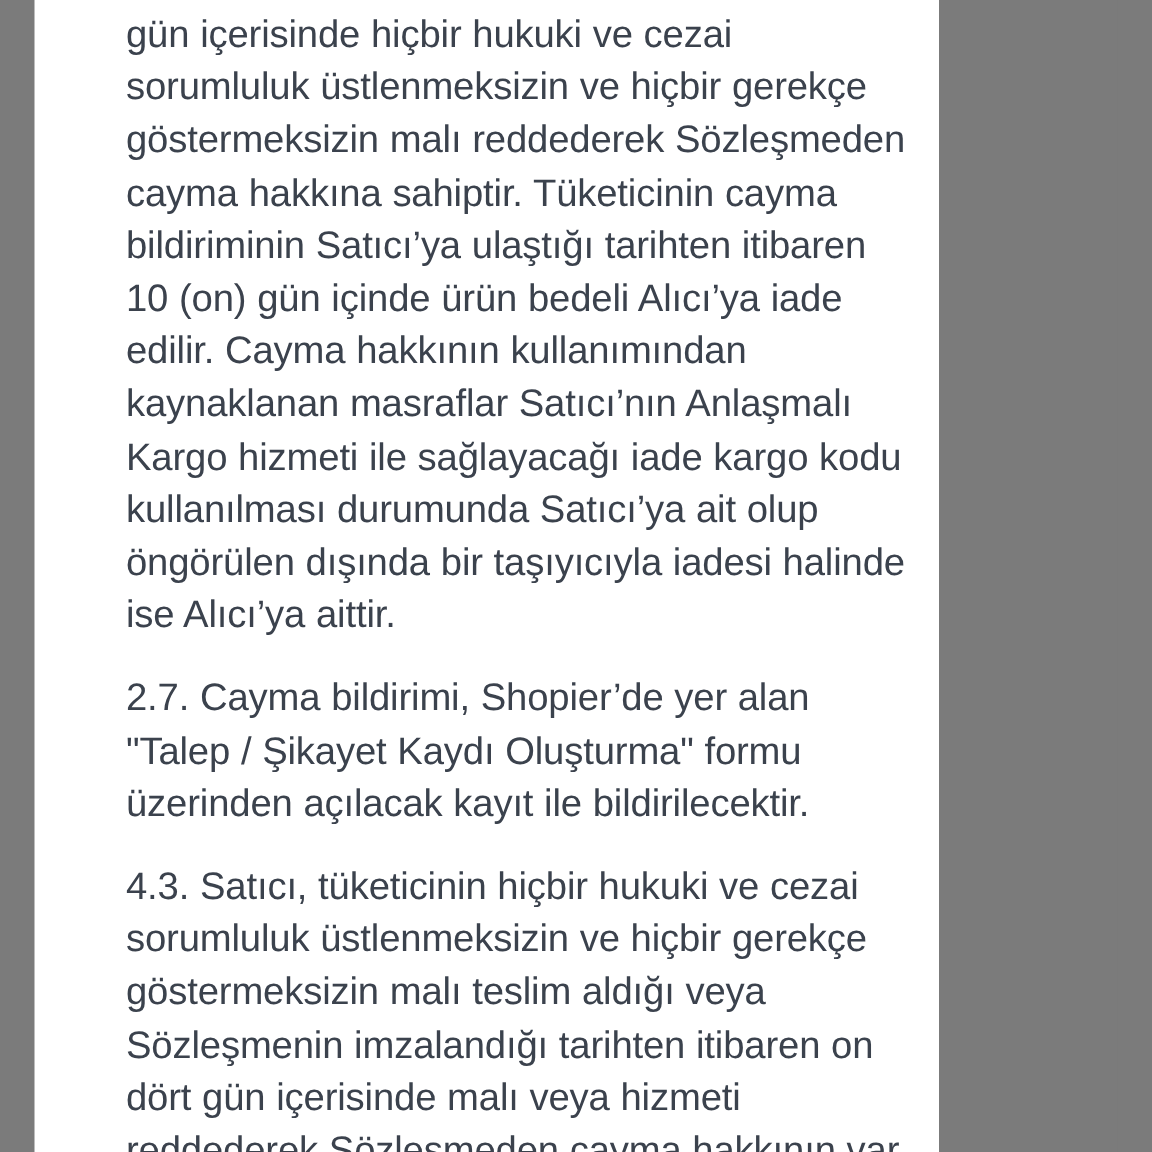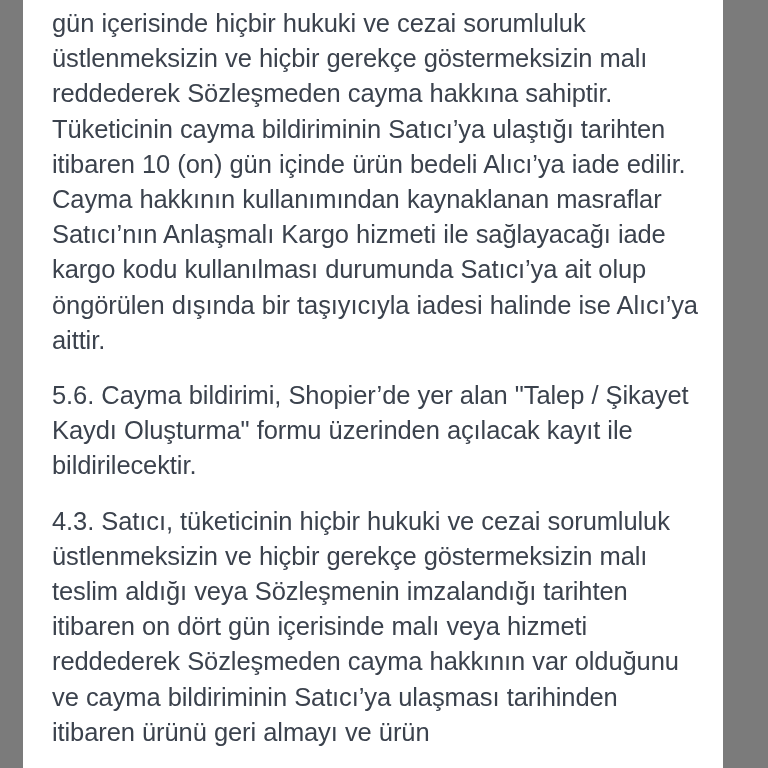--- a/index.html
+++ b/index.html
@@ -32,25 +32,26 @@
     background: #7b7b7b;
   }
 
   .gutter-left  { left: 0;  width: 23px; }
   .gutter-right { right: 0; width: 23px; }
 
   .document {
     position: absolute;
     top: 0;
     left: 23px;
-    width: 700px;
+    width: 603px;
     height: 768px;
     background: #ffffff;
     overflow: hidden;
     box-sizing: border-box;
+    padding-left: 32px;
   }
 
   .doc-inner {
     padding: 0 22px 0 29px;
     box-sizing: border-box;
     width: 100%;
   }
 
   .para {
     color: #3b424d;
@@ -79,20 +80,20 @@
 <div class="screen">
 
   <div class="gutter gutter-left"></div>
   <div class="gutter gutter-right"></div>
 
   <div class="document">
     <div class="doc-inner">
 
       <p class="para para-continued">gün içerisinde hiçbir hukuki ve cezai sorumluluk üstlenmeksizin ve hiçbir gerekçe göstermeksizin malı reddederek Sözleşmeden cayma hakkına sahiptir. Tüketicinin cayma bildiriminin Satıcı’ya ulaştığı tarihten itibaren 10 (on) gün içinde ürün bedeli Alıcı’ya iade edilir. Cayma hakkının kullanımından kaynaklanan masraflar Satıcı’nın Anlaşmalı Kargo hizmeti ile sağlayacağı iade kargo kodu kullanılması durumunda Satıcı’ya ait olup öngörülen dışında bir taşıyıcıyla iadesi halinde ise Alıcı’ya aittir.</p>
 
-      <p class="para para-spaced">5.6. Cayma bildirimi, Shopier’de yer alan "Talep / Şikayet Kaydı Oluşturma" formu üzerinden açılacak kayıt ile bildirilecektir.</p>
+      <p class="para para-spaced">2.7. Cayma bildirimi, Shopier’de yer alan "Talep / Şikayet Kaydı Oluşturma" formu üzerinden açılacak kayıt ile bildirilecektir.</p>
 
       <p class="para para-spaced">4.3. Satıcı, tüketicinin hiçbir hukuki ve cezai sorumluluk üstlenmeksizin ve hiçbir gerekçe göstermeksizin malı teslim aldığı veya Sözleşmenin imzalandığı tarihten itibaren on dört gün içerisinde malı veya hizmeti reddederek Sözleşmeden cayma hakkının var olduğunu ve cayma bildiriminin Satıcı’ya ulaşması tarihinden itibaren ürünü geri almayı ve ürün</p>
 
     </div>
   </div>
 
 </div>
 
 </body></html>

